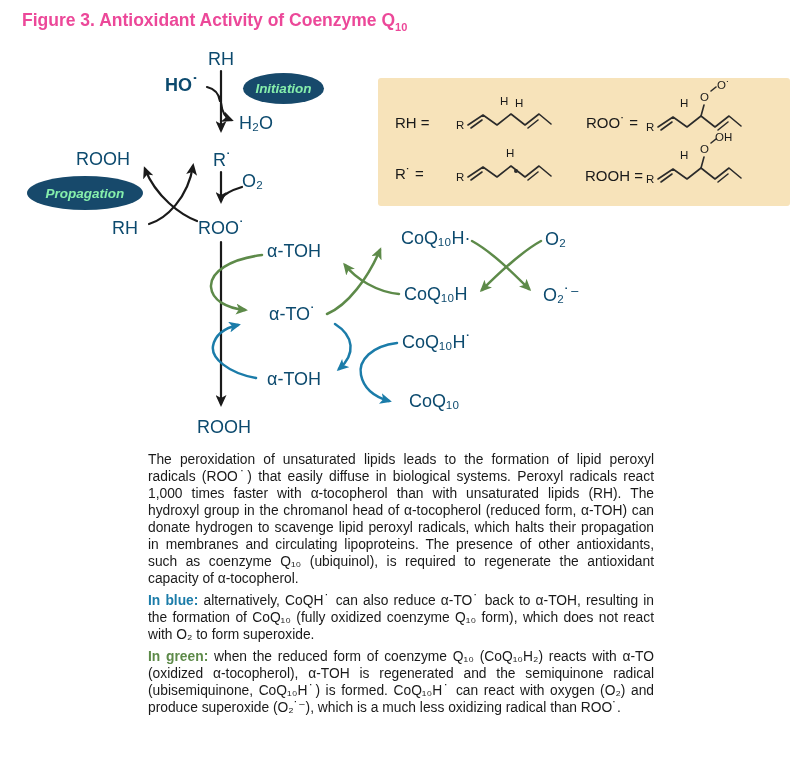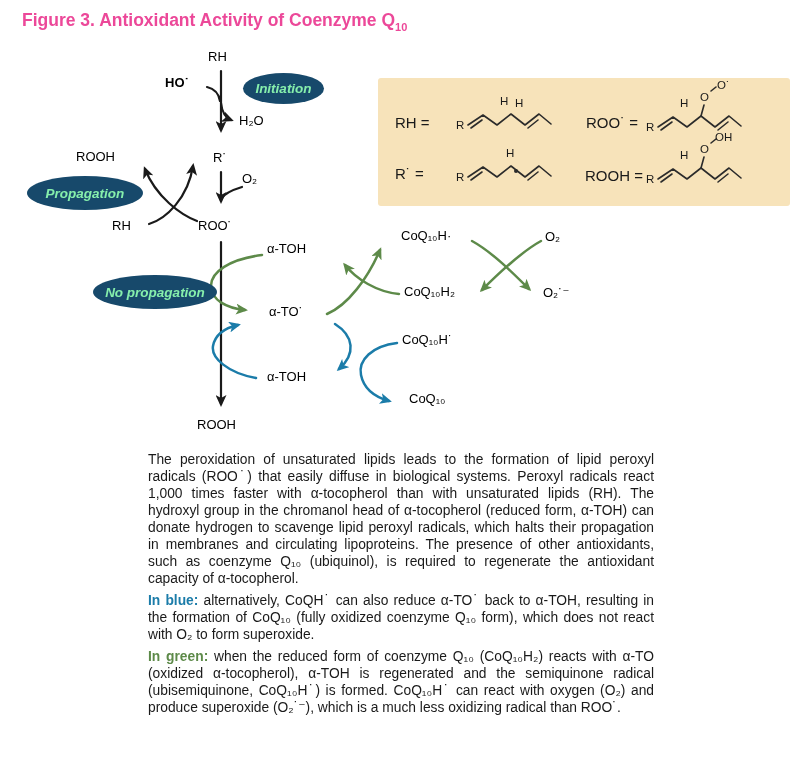--- a/index.html
+++ b/index.html
@@ -1,21 +1,21 @@
 <!DOCTYPE html>
 <html><head>
 <meta charset="utf-8">
 <style>
   html,body{margin:0;padding:0;background:#ffffff;}
   .page{position:relative;width:800px;height:784px;background:#ffffff;overflow:hidden;
         font-family:"Liberation Sans","DejaVu Sans",sans-serif;color:#1a1a1a;}
   .fig-title{position:absolute;left:22px;top:10px;font-size:17.5px;font-weight:bold;color:#ec4899;white-space:nowrap;}
   .fig-title sub{font-size:11px;}
   .arrows{position:absolute;left:0;top:0;width:800px;height:784px;pointer-events:none;}
-  .dl{position:absolute;font-size:13px;color:#000000;white-space:nowrap;line-height:1.1;}
+  .dl{position:absolute;font-size:18px;color:#0c4a6e;white-space:nowrap;line-height:1.1;}
   .badge{position:absolute;background:#17496b;border-radius:50%;display:flex;align-items:center;justify-content:center;}
   .badge span{color:#86efac;font-size:13.5px;font-weight:bold;font-style:italic;white-space:nowrap;}
   .legend-box{position:absolute;left:378px;top:78px;width:412px;height:128px;background:#f7e3ba;border-radius:3px;}
   .legend-box svg{display:block;}
   .eq-label{font-size:15px;fill:#1a1a1a;font-family:"Liberation Sans","DejaVu Sans",sans-serif;}
   .atom{font-size:11.5px;fill:#1a1a1a;font-family:"Liberation Sans","DejaVu Sans",sans-serif;}
   .chain{stroke:#2b2b2b;stroke-width:1.6;fill:none;stroke-linecap:round;stroke-linejoin:round;}
   .text-block{position:absolute;left:148px;top:451px;width:506px;text-align:justify;
               font-size:13.8px;line-height:17px;color:#1a1a1a;}
   .text-block p{margin:0 0 5px 0;}
@@ -64,39 +64,36 @@
       <path d="M397,343 C372,346 358,360 361,375 C364,390 375,397 389,401" marker-end="url(#al)"></path>
     </g>
   </svg>
 
   <div class="badge" style="left:243px;top:73px;width:81px;height:31px;">
     <span>Initiation</span>
   </div>
   <div class="badge" style="left:27px;top:176px;width:116px;height:34px;">
     <span>Propagation</span>
   </div>
-  <div class="badge" style="left:93px;top:275px;width:124px;height:34px;">
-    <span>No propagation</span>
-  </div>
 
   <div class="dl" style="left:208px;top:50px;">RH</div>
   <div class="dl" style="left:165px;top:76px;font-weight:bold;">HO˙</div>
   <div class="dl" style="left:239px;top:114px;">H₂O</div>
   <div class="dl" style="left:213px;top:151px;">R˙</div>
   <div class="dl" style="left:242px;top:172px;">O₂</div>
   <div class="dl" style="left:76px;top:150px;">ROOH</div>
   <div class="dl" style="left:112px;top:219px;">RH</div>
   <div class="dl" style="left:198px;top:219px;">ROO˙</div>
   <div class="dl" style="left:267px;top:242px;">α-TOH</div>
   <div class="dl" style="left:269px;top:305px;">α-TO˙</div>
   <div class="dl" style="left:267px;top:370px;">α-TOH</div>
   <div class="dl" style="left:197px;top:418px;">ROOH</div>
   <div class="dl" style="left:401px;top:229px;">CoQ₁₀H·</div>
   <div class="dl" style="left:545px;top:230px;">O₂</div>
-  <div class="dl" style="left:404px;top:285px;">CoQ₁₀H₂</div>
+  <div class="dl" style="left:404px;top:285px;">CoQ₁₀H</div>
   <div class="dl" style="left:543px;top:286px;">O₂˙⁻</div>
   <div class="dl" style="left:402px;top:333px;">CoQ₁₀H˙</div>
   <div class="dl" style="left:409px;top:392px;">CoQ₁₀</div>
 
   <div class="legend-box">
     <svg width="412" height="128" viewBox="0 0 412 128" xmlns="http://www.w3.org/2000/svg">
 
       <text class="eq-label" x="17" y="50">RH =</text>
       <text class="atom" x="78" y="51">R</text>
       <path class="chain" d="M90,47 L105,37 L119,47 L133,36 L147,47 L161,36 L173,46"></path>

